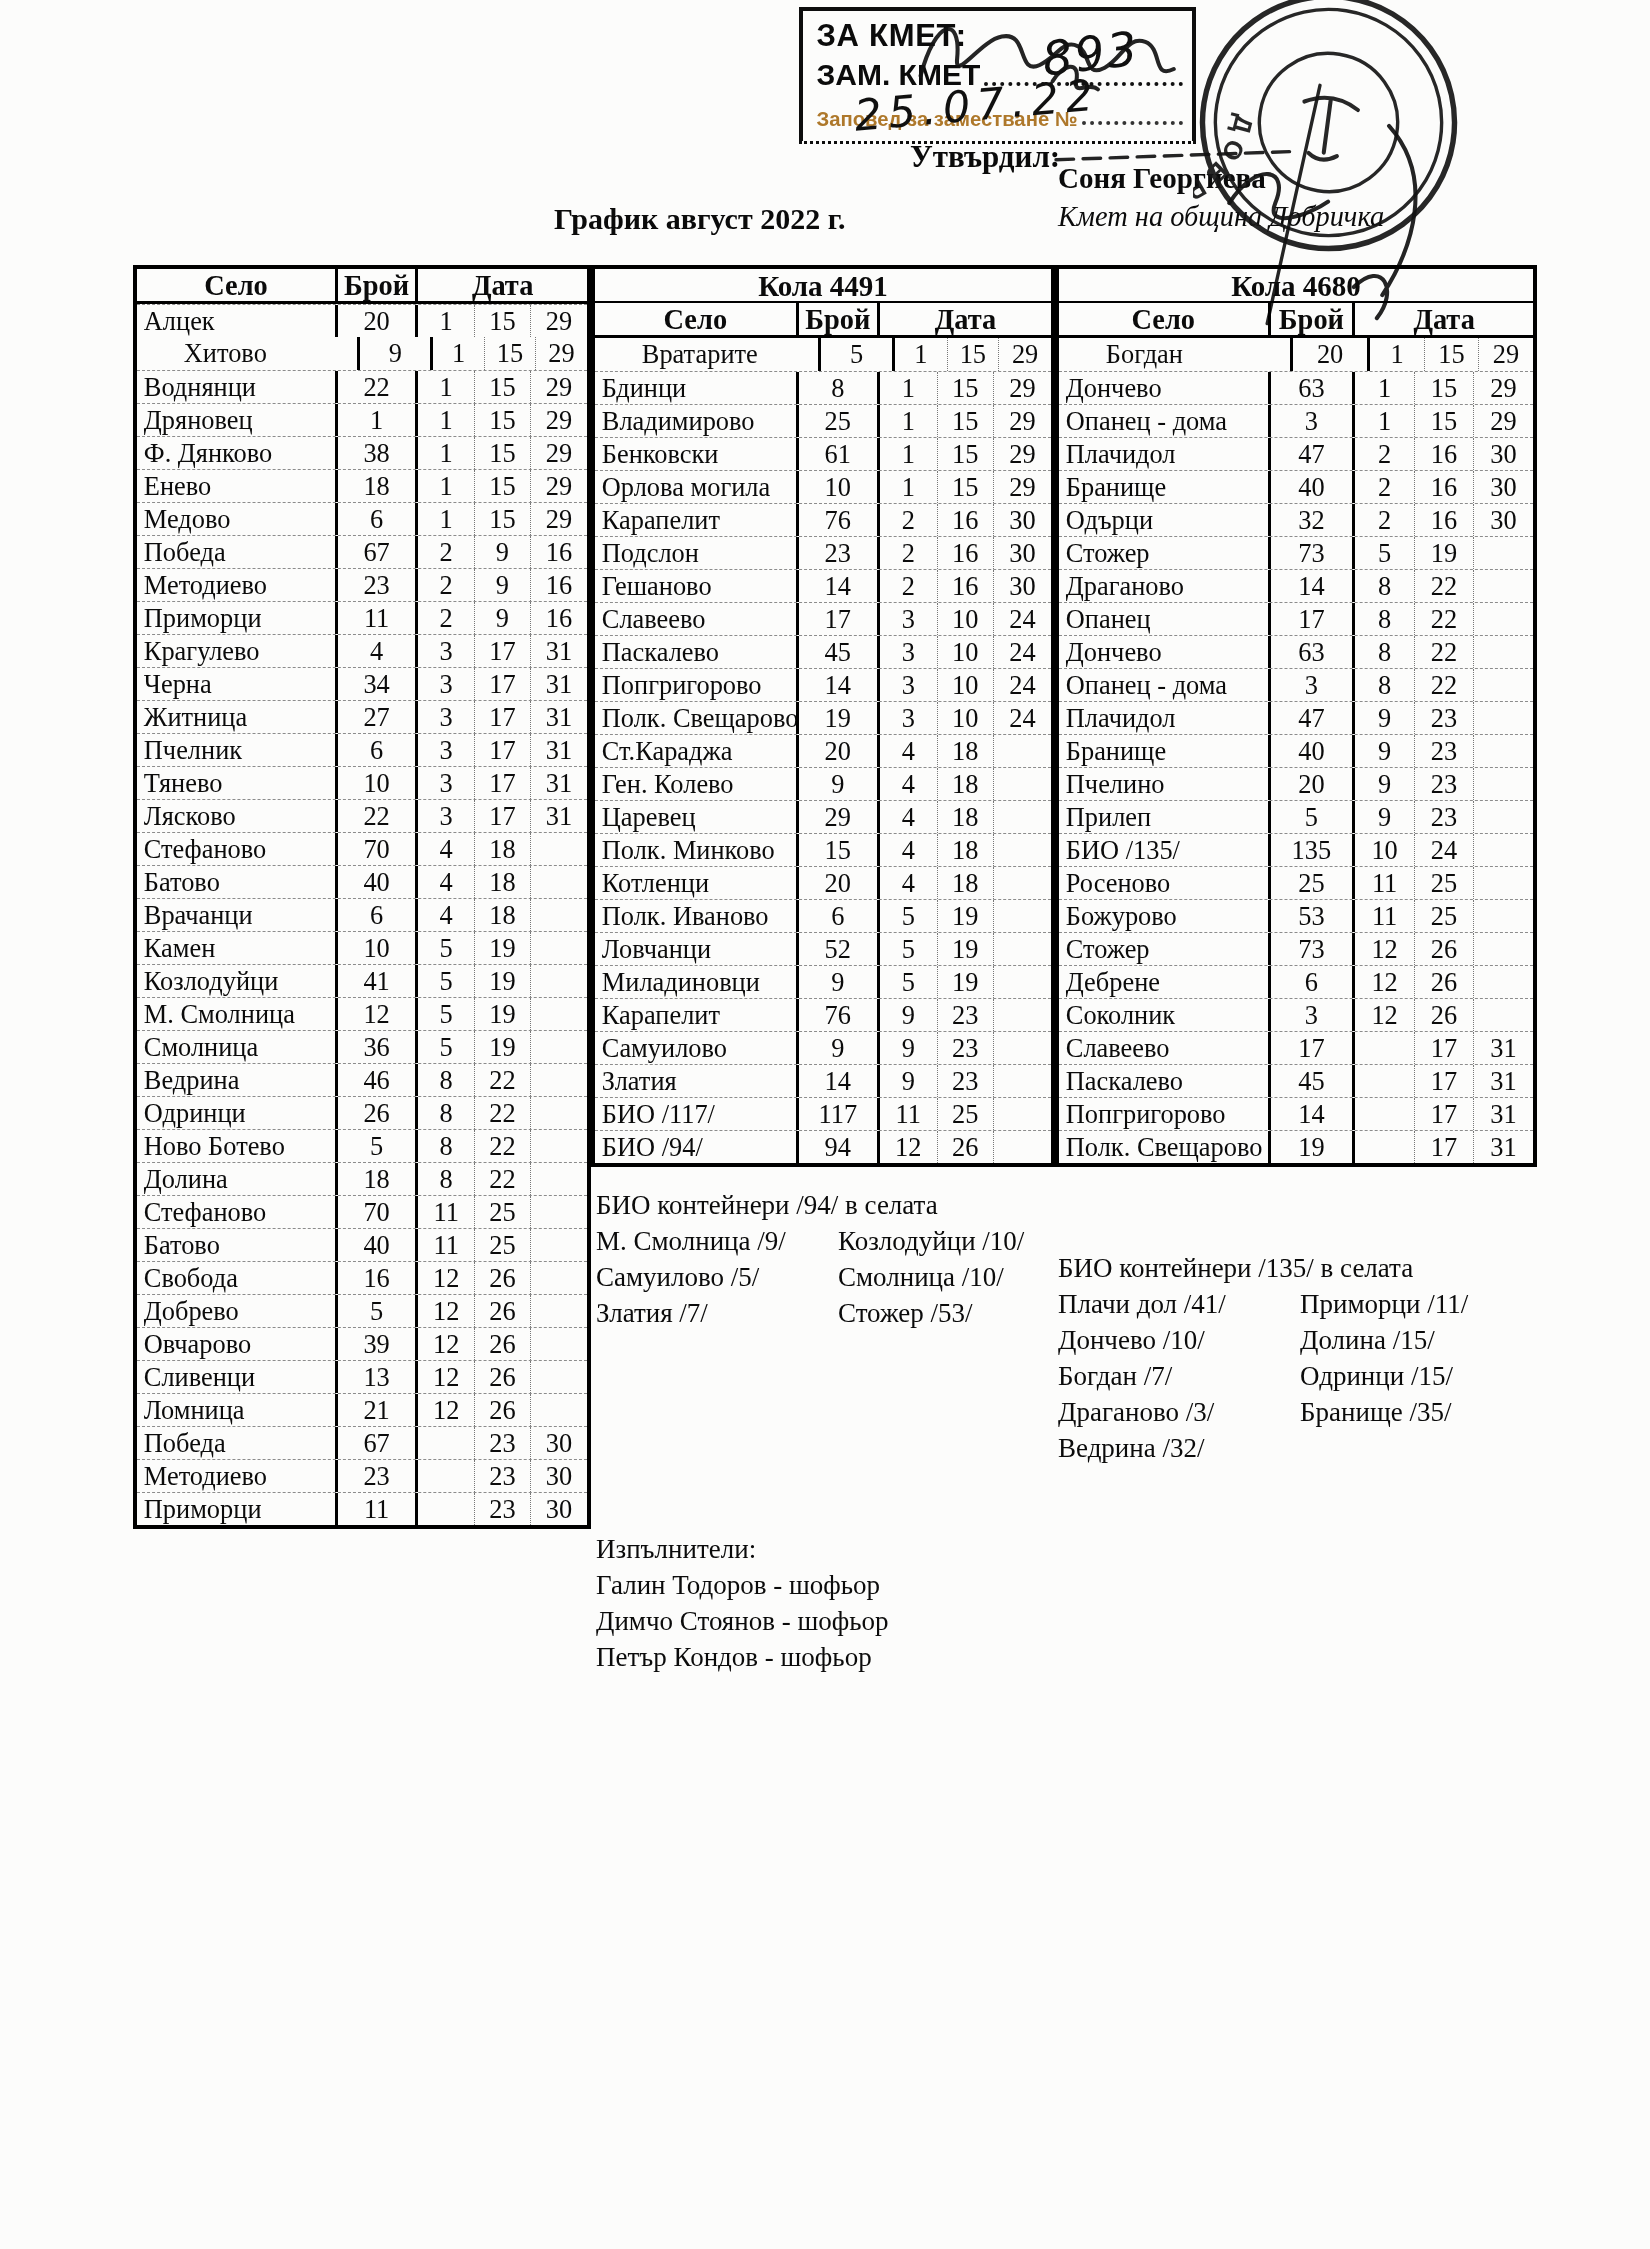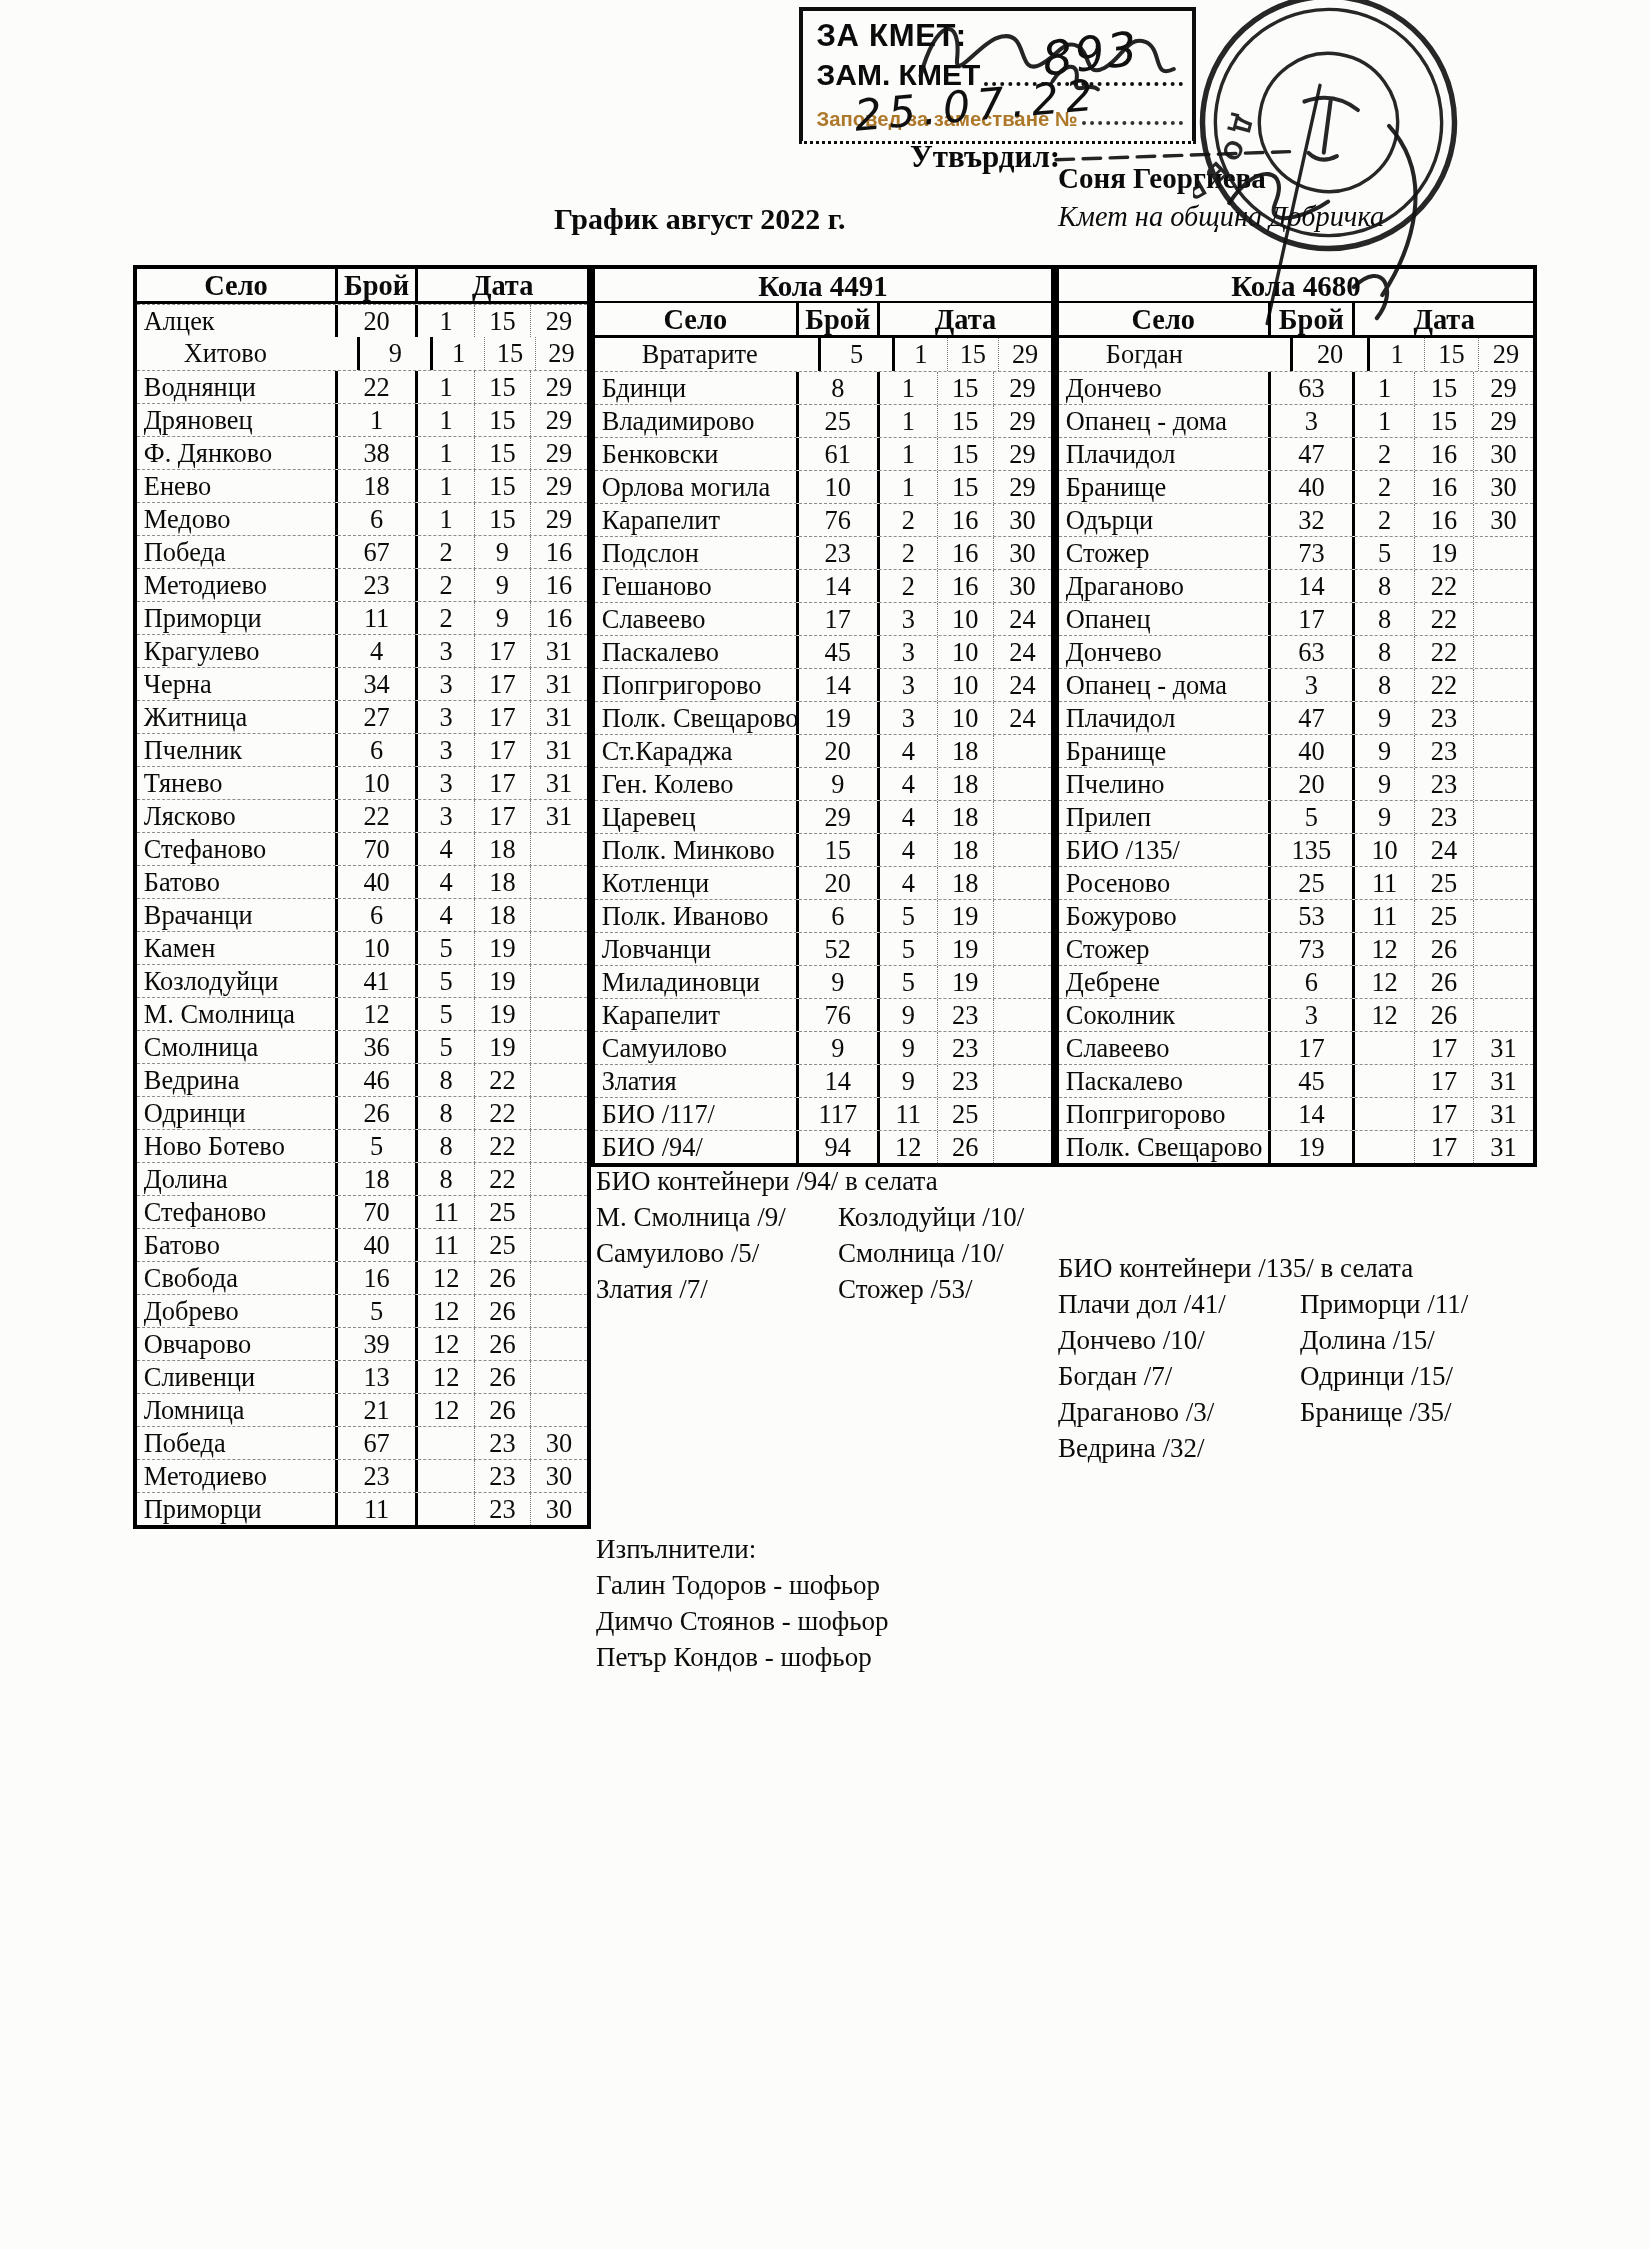--- a/index.html
+++ b/index.html
@@ -38,21 +38,21 @@
   .sec-head .hc{border-left:3.4px solid #000;border-right:3.4px solid #000;}
   .trow{display:grid;grid-template-columns:44% 18.5% 12.4% 12.4% 1fr;height:33px;font-size:26.4px;line-height:32px;border-top:1.4px dashed #8c8c8c;}
   .section > .trow:nth-child(3){border-top:none;padding-left:40px;}
   .cv{padding-left:6.8px;white-space:nowrap;overflow:hidden;}
   .cc{text-align:center;border-left:3.4px solid #000;border-right:3.4px solid #000;}
   .cd{text-align:center;}
   .cd2{border-left:1.4px dotted #777;}
 
   
   .notes{position:absolute;font-size:27px;line-height:36px;white-space:nowrap;}
-  #mid-notes{left:596px;top:1163px;width:467px;}
+  #mid-notes{left:596px;top:1187px;width:467px;}
   #right-notes{left:1058px;top:1250px;width:487px;}
   #executors{left:596px;top:1531px;width:467px;}
   .pair{display:grid;grid-template-columns:242px 1fr;}
   .note-line{height:36px;}
 
   
   .stamp-svg{position:absolute;left:1193px;top:-13.5px;opacity:.92;}
   .ink-svg{position:absolute;left:0;top:0;pointer-events:none;}
 </style>
 </head>

